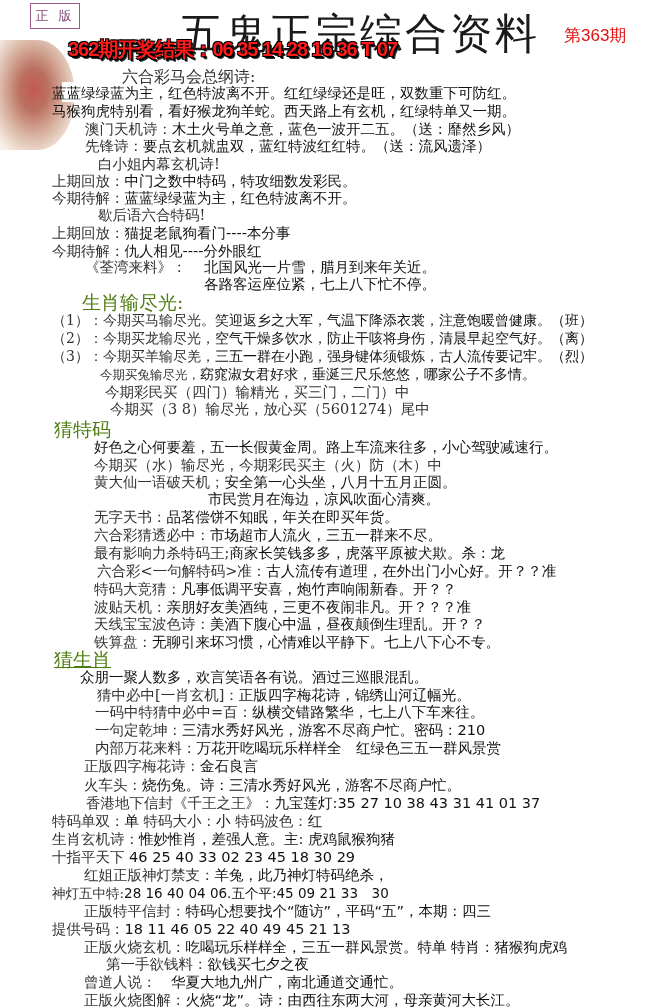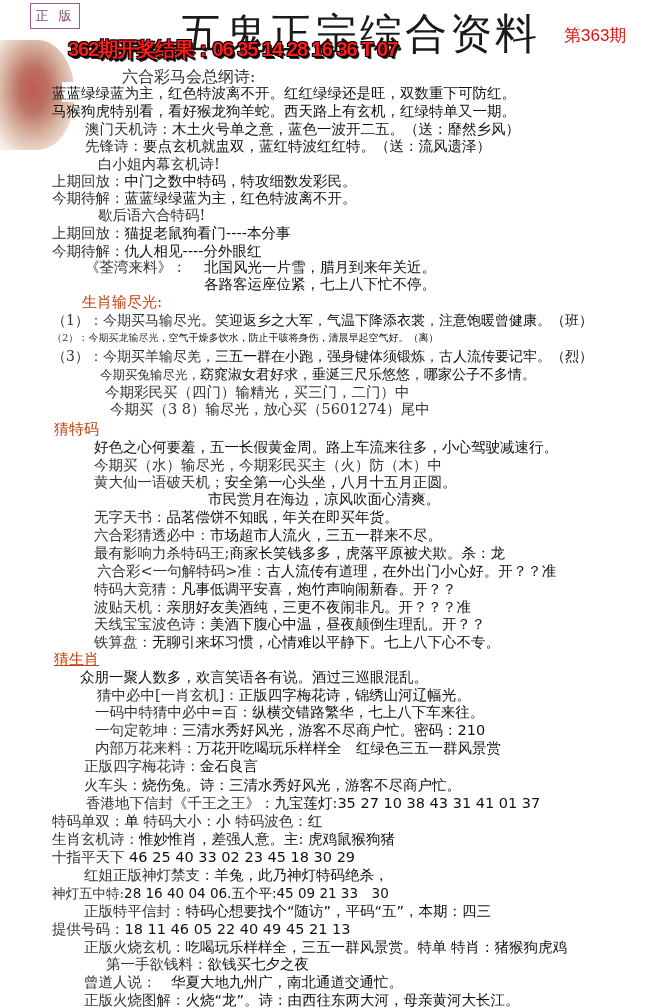--- a/index.html
+++ b/index.html
@@ -35,21 +35,21 @@
       font-weight: bold; font-size: 20px; color: #ff1a1a; letter-spacing: -1px;
       text-shadow: 1.5px 1.5px 0 #000, -1px -1px 0 #000, 1px -1px 0 #000, -1px 1px 0 #000, 2.5px 2.5px 0 #333;
       white-space: nowrap; z-index: 2; margin-left: 40px;
     }
     .line {
       position: absolute; white-space: nowrap; font-size: 14.5px; line-height: 18px;
       font-family: "DejaVu Sans", sans-serif; color: #111;
     }
     .line .lbl { font-family: "DejaVu Serif", serif; color: #333; }
     .serif { font-family: "DejaVu Serif", serif; color: #333; }
-    .red-head { font-family: "DejaVu Serif", serif; color: #c2410c; font-size: 15px; }
+    .red-head { font-family: "DejaVu Serif", serif; color: #4d7c0f; font-size: 19px; }
   </style>
 </head>
 <body>
 
 <div class="portrait"></div>
 <div class="stamp">正 版</div>
 <div class="title">五鬼正宗综合资料</div>
 <div class="issue">第363期</div>
 <div class="result">
   <span>362期开奖结果：</span><span>06 35 14 28 16 36 T 07</span>
@@ -66,21 +66,21 @@
 
 <div class="line serif" style="left:98px;top:206px;">歇后语六合特码!</div>
 <div class="line" style="left:52px;top:224px;"><span class="lbl">上期回放：</span><span>猫捉老鼠狗看门----本分事</span></div>
 <div class="line" style="left:52px;top:242px;"><span class="lbl">今期待解：</span><span>仇人相见----分外眼红</span></div>
 <div class="line serif" style="left:85px;top:258px;">《荃湾来料》：</div>
 <div class="line" style="left:204px;top:258px;">北国风光一片雪，腊月到来年关近。</div>
 <div class="line" style="left:204px;top:275px;">各路客运座位紧，七上八下忙不停。</div>
 
 <div class="line red-head" style="left:82px;top:293px;">生肖输尽光:</div>
 <div class="line" style="left:52px;top:311px;font-size:14px;"><span class="lbl">（1）：</span><span class="lbl">今期买马输尽光</span><span>。笑迎返乡之大军，气温下降添衣裳，注意饱暖曾健康。（班）</span></div>
-<div class="line" style="left:52px;top:329px;font-size:10px;"><span class="lbl">（2）：</span><span class="lbl">今期买龙输尽光</span><span>，空气干燥多饮水，防止干咳将身伤，清晨早起空气好。（离）</span></div>
+<div class="line" style="left:52px;top:329px;font-size:14px;"><span class="lbl">（2）：</span><span class="lbl">今期买龙输尽光</span><span>，空气干燥多饮水，防止干咳将身伤，清晨早起空气好。（离）</span></div>
 <div class="line" style="left:52px;top:347px;font-size:14px;"><span class="lbl">（3）：</span><span class="lbl">今期买羊输尽羌</span><span>，三五一群在小跑，强身键体须锻炼，古人流传要记牢。（烈）</span></div>
 <div class="line" style="left:100px;top:365px;font-size:14px;"><span class="lbl" style="font-size:12.5px;">今期买兔输尽光，</span><span>窈窕淑女君好求，垂涎三尺乐悠悠，哪家公子不多情。</span></div>
 <div class="line serif" style="left:105px;top:383px;">今期彩民买（四门）输精光，买三门，二门）中</div>
 <div class="line serif" style="left:110px;top:400px;">今期买（3 8）输尽光，放心买（5601274）尾中</div>
 
 <div class="line red-head" style="left:54px;top:420px;">猜特码</div>
 <div class="line" style="left:94px;top:438px;">好色之心何要羞，五一长假黄金周。路上车流来往多，小心驾驶减速行。</div>
 <div class="line serif" style="left:94px;top:456px;">今期买（水）输尽光，今期彩民买主（火）防（木）中</div>
 <div class="line" style="left:94px;top:473px;"><span class="lbl">黄大仙一语破天机；</span><span>安全第一心头坐，八月十五月正圆。</span></div>
 <div class="line" style="left:208px;top:490px;">市民赏月在海边，凉风吹面心清爽。</div>

